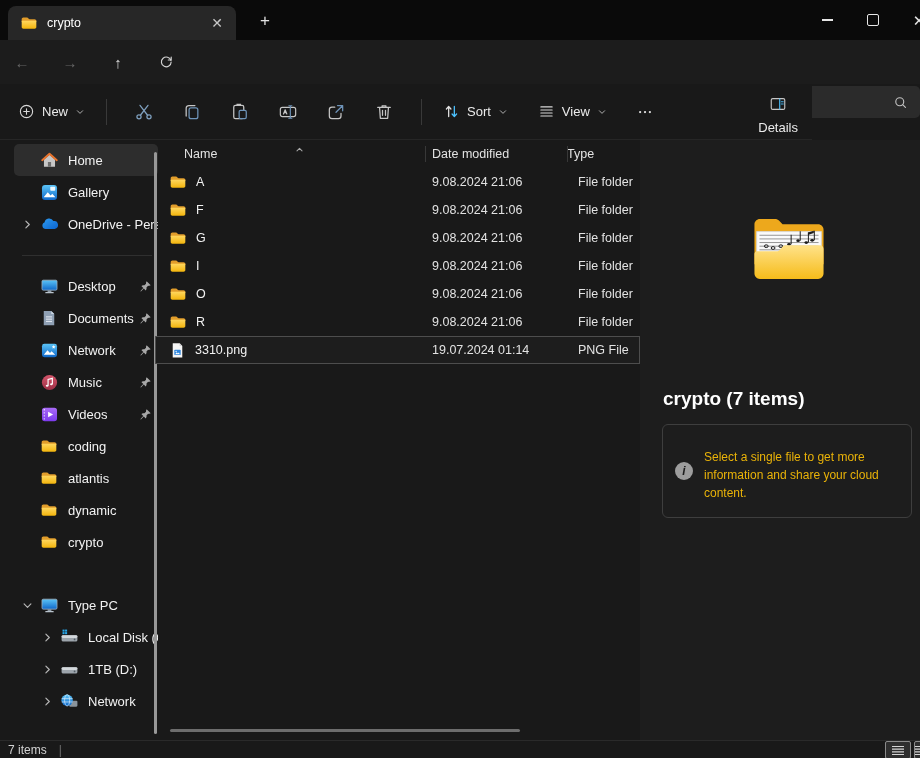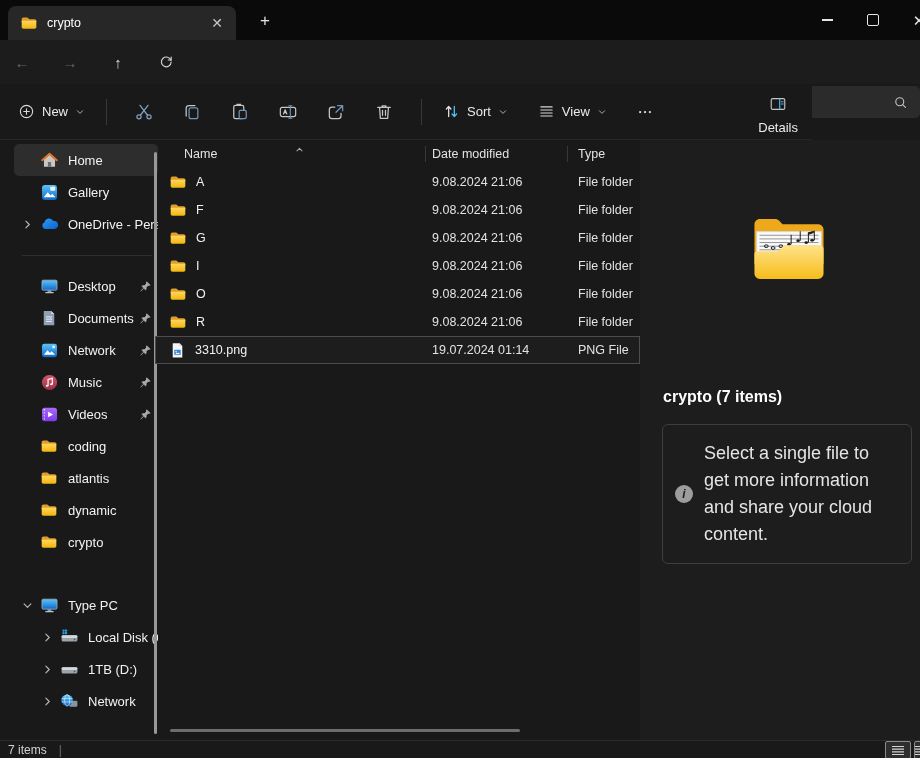--- a/index.html
+++ b/index.html
@@ -60,38 +60,38 @@
   .sb-pin{margin-left:4px;margin-right:6px;display:flex;}
   .sb-divider{height:30px;position:relative;}
   .sb-divider::after{content:"";position:absolute;left:10px;right:12px;top:15px;height:1px;background:#2f2f2f;}
   .sb-spacer{height:31px;}
   .sb-scroll{position:absolute;right:7px;top:12px;width:3px;height:582px;background:#989898;border-radius:2px;}
   
   .filelist{position:absolute;left:155px;top:140px;width:485px;height:600px;}
   .fl-header{display:flex;height:28px;align-items:center;font-size:12.5px;color:#e2e2e2;position:relative;}
   .colname{width:270px;padding-left:29px;box-sizing:border-box;position:relative;}
   .coldate{width:142px;padding-left:7px;box-sizing:border-box;}
-  .coltype{flex:1;padding-left:11px;box-sizing:border-box;}
+  .coltype{flex:1;padding-left:0;box-sizing:border-box;}
   .hdr-div{position:absolute;top:6px;width:1px;height:16px;background:#383838;}
   .sortcaret{position:absolute;left:140px;top:-2px;}
   .row{display:flex;align-items:center;height:28px;font-size:12.5px;color:#f2f2f2;box-sizing:border-box;}
   .row.focused{outline:1px solid #4d4d4d;outline-offset:-1px;background:#1d1d1d;}
   .cell-name{width:270px;display:flex;align-items:center;padding-left:14px;box-sizing:border-box;gap:9px;}
   .cell-date{width:142px;padding-left:7px;box-sizing:border-box;color:#e2e2e2;}
   .cell-type{flex:1;padding-left:11px;box-sizing:border-box;color:#e2e2e2;}
   .hscroll{position:absolute;left:15px;top:589px;width:350px;height:3px;background:#6d6d6d;border-radius:2px;}
   
   .details{position:absolute;left:640px;top:140px;width:280px;height:600px;background:#1d1d1d;}
   .d-icon{position:absolute;left:105px;top:68px;}
-  .d-title{position:absolute;left:23px;top:248px;font-size:16px;font-weight:bold;color:#fff;}
+  .d-title{position:absolute;left:23px;top:248px;font-size:19px;font-weight:bold;color:#fff;}
   .d-infobox{position:absolute;left:22px;top:284px;width:250px;box-sizing:border-box;
        border:1px solid #3e3e3e;border-radius:6px;padding:15px 12px;display:flex;gap:11px;align-items:center;}
   .d-info-ico{width:18px;min-width:18px;height:18px;border-radius:50%;background:#9d9d9d;color:#1d1d1d;
        display:flex;align-items:center;justify-content:center;font-size:12px;font-weight:bold;font-style:italic;}
-  .d-info-text{font-size:18px;line-height:1.5;color:#e5e5e5;}
+  .d-info-text{font-size:12px;line-height:1.5;color:#eab308;margin-top:8px;}
   
   .statusbar{position:absolute;left:0;top:740px;width:920px;height:18px;background:#191919;
        border-top:1px solid #2a2a2a;display:flex;align-items:center;font-size:12px;color:#d2d2d2;}
   .sb-count{margin-left:8px;}
   .sb-pipe{margin-left:12px;color:#6d6d6d;}
   .view-toggles{margin-left:auto;display:flex;align-items:center;height:100%;}
   .vt{width:24px;height:16px;border:1px solid #8a8a8a;background:#2e2e2e;border-radius:2px;
       display:flex;align-items:center;justify-content:center;margin-right:3px;}
   .vt.cut{width:8px;margin-right:-4px;overflow:hidden;}
   .vt svg{flex:none}

